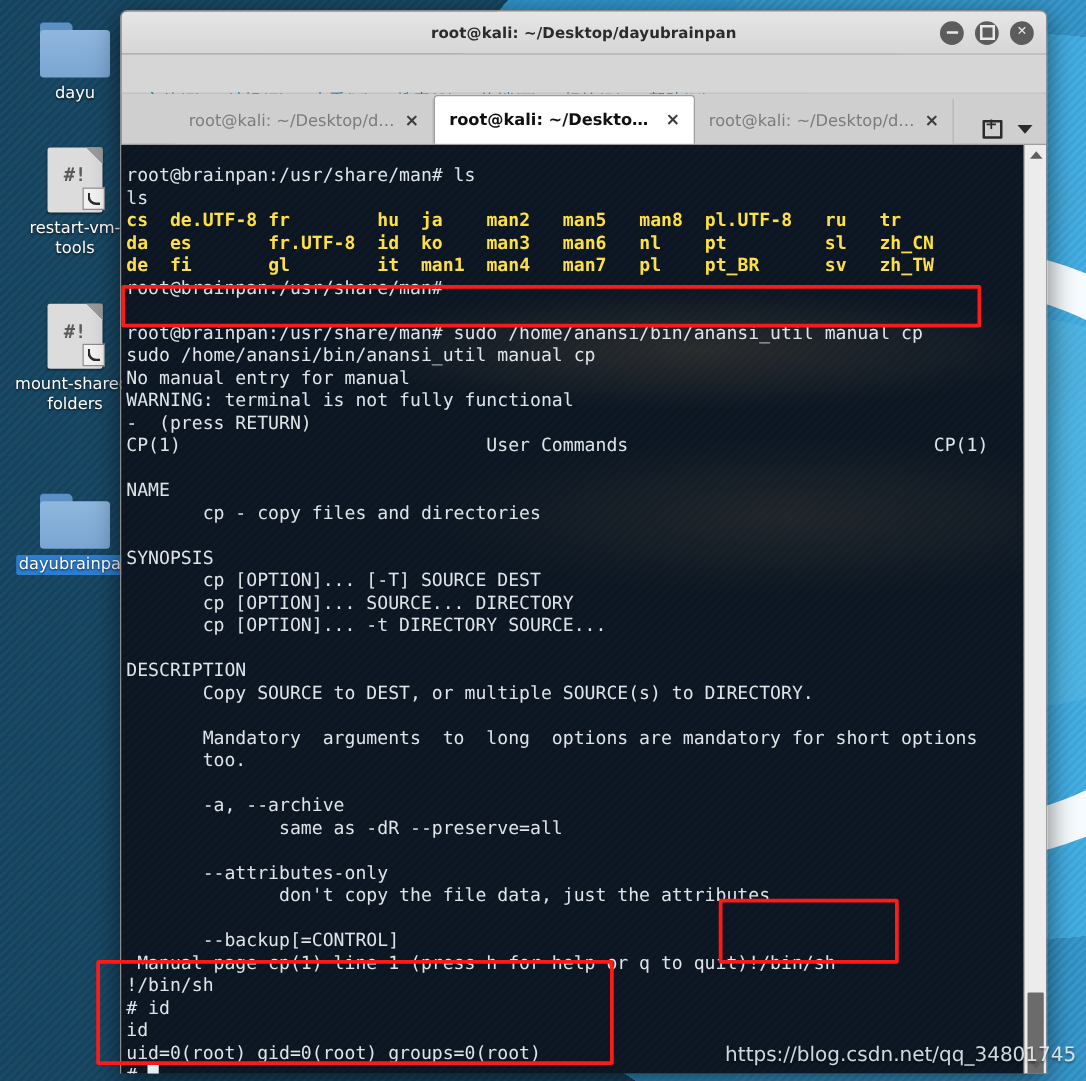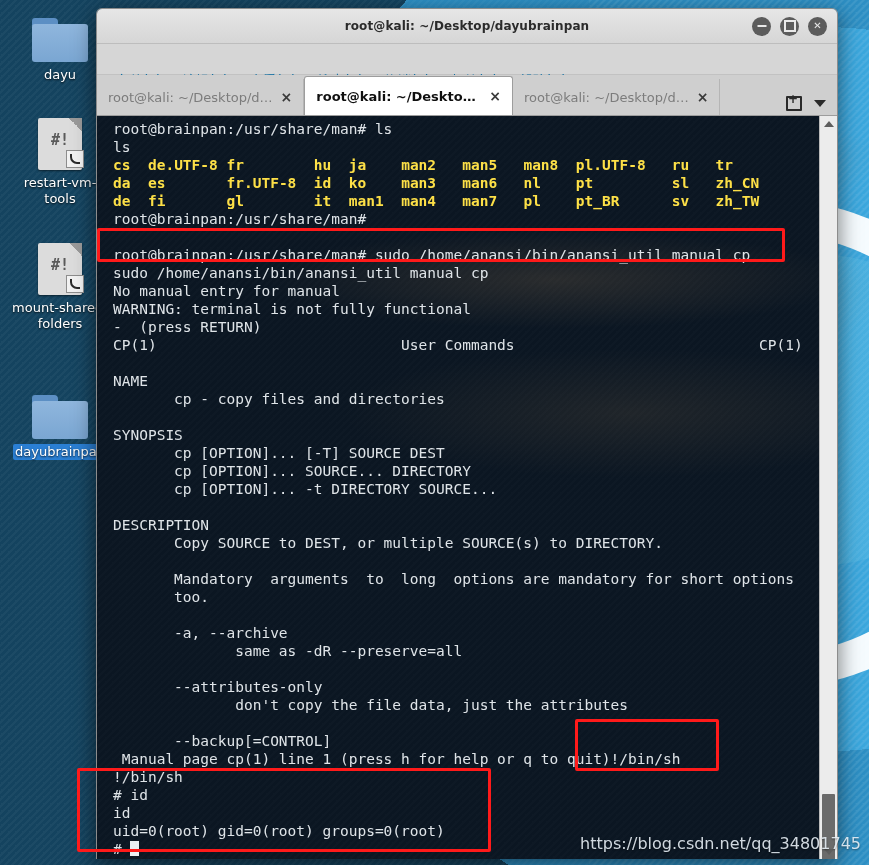--- a/index.html
+++ b/index.html
@@ -126,20 +126,21 @@
     border-bottom:1px solid #c2c2c2;
   }
   .menu-item{
     font-size:13.5px;color:#0369a1;padding:4px 9px;border-radius:3px;cursor:pointer;margin-top:44px;
   }
 
   #tabbar{
     height:40px;flex:0 0 40px;background:#cfcfcf;
     display:flex;align-items:flex-end;
     border-bottom:1px solid #9d9d9d;
+    padding-left:43px;
   }
   .tab{
     height:36px;display:flex;align-items:center;gap:8px;
     padding:0 11px;font-size:13px;cursor:pointer;
     border-right:1px solid #b5b5b5;min-width:0;
   }
   .tab.inactive{color:#7c7c7c;background:#cfcfcf;}
   .tab.active{color:#101010;background:#ffffff;font-weight:bold;
     border-radius:3px 3px 0 0;border:1px solid #9d9d9d;border-bottom:none;height:38px;}
   .tab .ttl{white-space:nowrap;overflow:hidden;text-overflow:ellipsis;max-width:165px;}
@@ -153,23 +154,23 @@
 
   
   #term-body{
     flex:1;position:relative;display:flex;background:#0b1622;overflow:hidden;
   }
   #term-text{
     flex:1;
     font-family:"DejaVu Sans Mono","Liberation Mono",monospace;
     font-size:14.5px;line-height:18px;
     color:#dfe4e8;
-    padding:4px 0 0 16px;
+    padding:4px 0 0 4px;
     white-space:pre;
-    position:relative;z-index:2;
+    position:relative;z-index:2;margin-top:12px;
   }
   
   #term-haze{position:absolute;inset:0;z-index:1;pointer-events:none;
     background:
       radial-gradient(ellipse 420px 70px at 62% 22%, rgba(150,120,85,.22), transparent 70%),
       radial-gradient(ellipse 400px 90px at 72% 40%, rgba(140,115,82,.16), transparent 72%),
       linear-gradient(135deg, rgba(255,255,255,.012) 25%, transparent 25%, transparent 50%, rgba(255,255,255,.012) 50%, rgba(255,255,255,.012) 75%, transparent 75%);
     background-size:auto,auto,7px 7px;}
   .blue{color:#fde047;font-weight:bold;}
   .cursor{display:inline-block;width:9px;height:15px;background:#e9eef2;vertical-align:-2px;}

